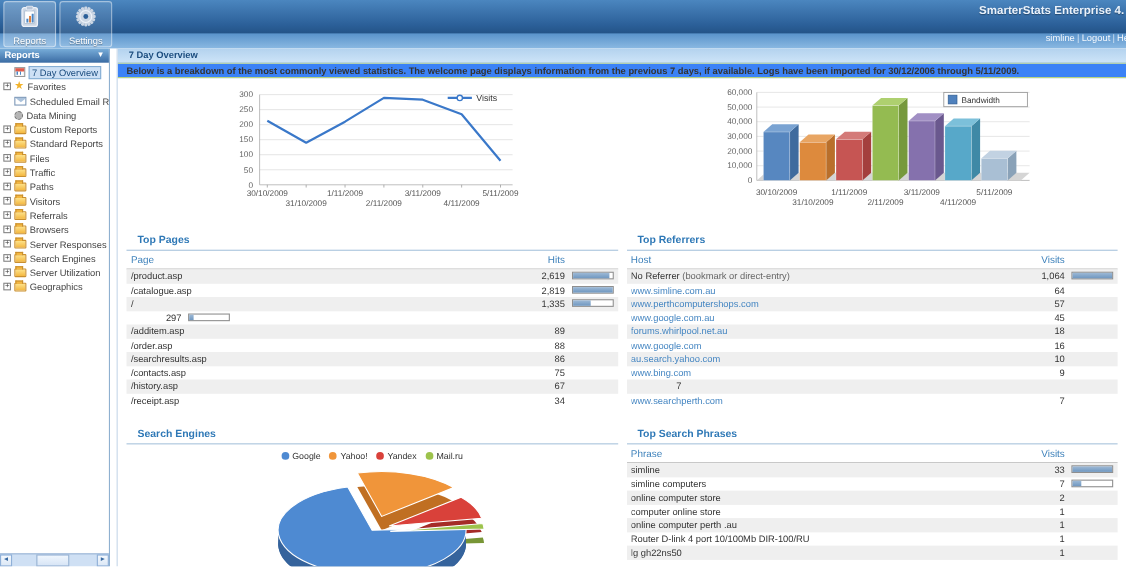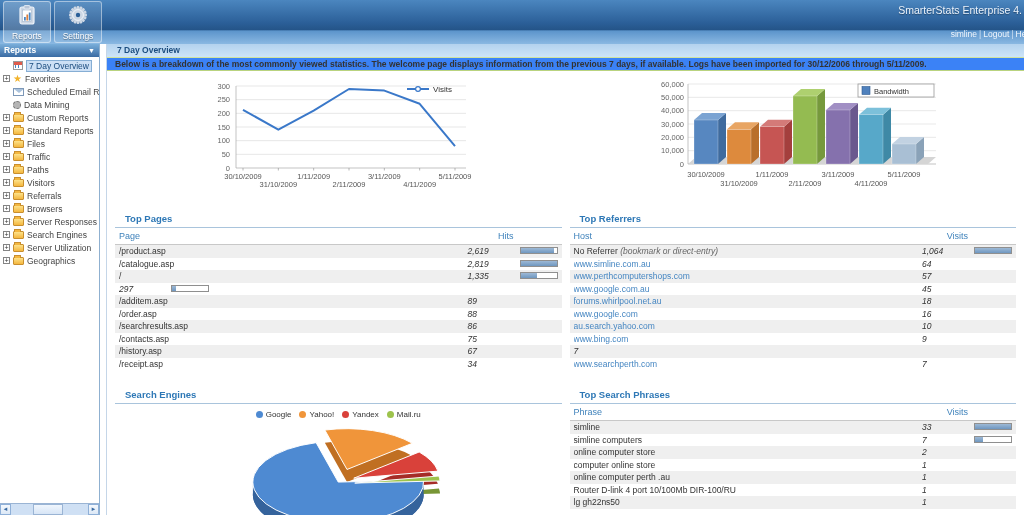--- a/index.html
+++ b/index.html
@@ -8,21 +8,21 @@
 
   
   #topbar{position:relative;height:44px;width:100%;
     background:linear-gradient(180deg,#4b86bf 0%,#2b5f98 52%,#245488 68%,#5b94cb 70%,#8ab8e2 100%);}
   #topbar .btn-row{position:absolute;left:3px;top:1px;display:flex;gap:3px;z-index:3;}
   .toolbar-btn{width:48px;height:42px;border:1px solid rgba(255,255,255,.45);border-radius:3px;
     background:rgba(255,255,255,.10);display:flex;flex-direction:column;align-items:center;
     justify-content:flex-start;padding-top:3px;cursor:pointer;}
   .toolbar-btn.selected{background:rgba(255,255,255,.22);}
   .toolbar-btn .tb-label{color:#fff;font-size:8.5px;margin-top:2px;text-shadow:0 1px 1px rgba(0,0,0,.4);}
-  #app-title{position:absolute;top:4px;right:2px;color:#eaf2fb;font-size:10.5px;font-weight:normal;
+  #app-title{position:absolute;top:4px;right:2px;color:#eaf2fb;font-size:10.5px;font-weight:bold;
     text-shadow:0 1px 1px rgba(0,0,0,.35);white-space:nowrap;}
   #user-links{position:absolute;top:29px;right:-9px;color:#f2f7fd;font-size:8.5px;white-space:nowrap;}
   #user-links span.lnk{cursor:pointer;}
   #user-links span.sep{opacity:.75;padding:0 2px;}
 
   
   #cols{display:flex;height:471px;}
   #sidebar{width:100px;border-right:1px solid #8fb0d0;display:flex;flex-direction:column;background:#fff;position:relative;}
   #gutter{width:6px;background:#fff;}
   #main{flex:1;border-left:1px solid #c5d6e8;overflow:hidden;}
@@ -79,24 +79,24 @@
   .sec-title{color:#2e78b6;font-size:9.5px;font-weight:bold;padding:3px 0 3px 10px;
     border-bottom:1px solid #a9c4dc;margin-bottom:3px;}
   .thead{display:flex;align-items:flex-start;height:14px;border-bottom:1px solid #c8c8c8;
     color:#3f82bb;font-size:9px;padding-left:4px;}
   .thead .h1{flex:1;}
   .thead .h2{width:46px;text-align:right;}
   .thead .h3{width:48px;}
   .trow{display:flex;align-items:center;height:12.5px;font-size:8.5px;color:#333;padding-left:4px;}
   .trow.even{background:#efefef;}
   .trow .c1{flex:1;white-space:nowrap;overflow:hidden;}
-  .trow .c2{width:46px;font-style:italic;}
+  .trow .c2{width:46px;text-align:right;}
   .trow .c3{width:48px;padding-left:6px;}
   .trow .lnk{color:#4586c2;cursor:pointer;}
-  .trow .note{font-style:italic;color:#666;}
+  .trow .note{color:#666;}
   .bar{width:38px;height:7px;border:1px solid #8f8f8f;background:#fff;}
   .bar i{display:block;height:100%;background:linear-gradient(180deg,#9db9d6,#6f97c0);}
 
   
   #pie-legend{display:flex;justify-content:center;gap:8px;align-items:center;
     font-size:8px;color:#333;margin:4px 0 0 0;height:12px;}
   .dot{width:7px;height:7px;border-radius:50%;display:inline-block;margin-right:3px;vertical-align:-1px;}
   #pie-wrap{display:flex;justify-content:center;overflow:hidden;height:96px;}
 </style>
 </head>

